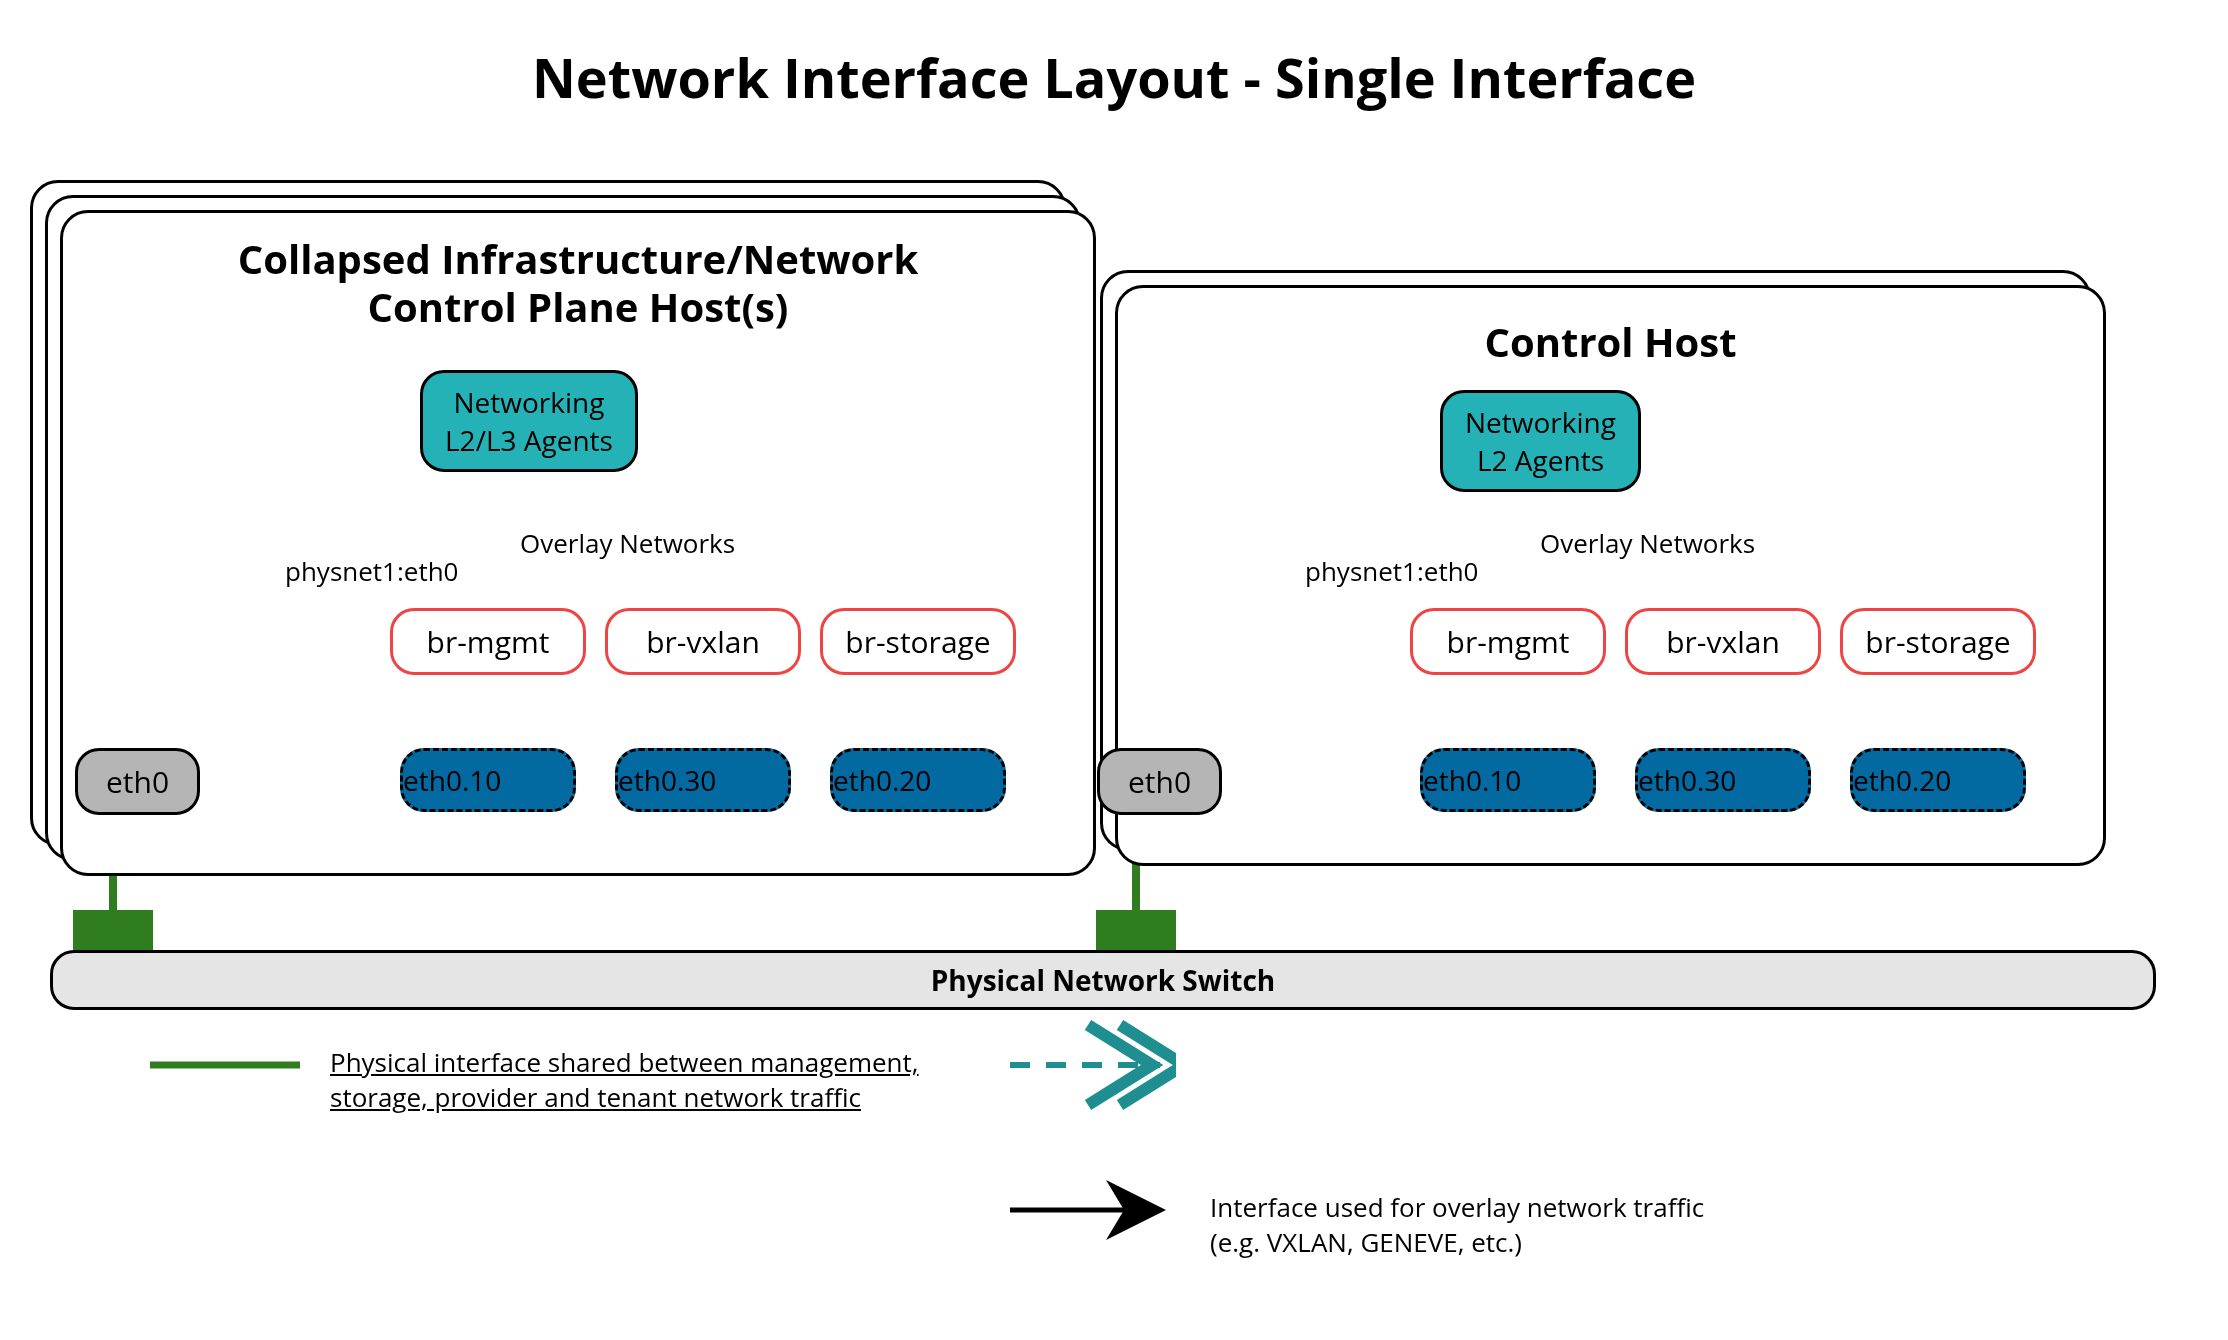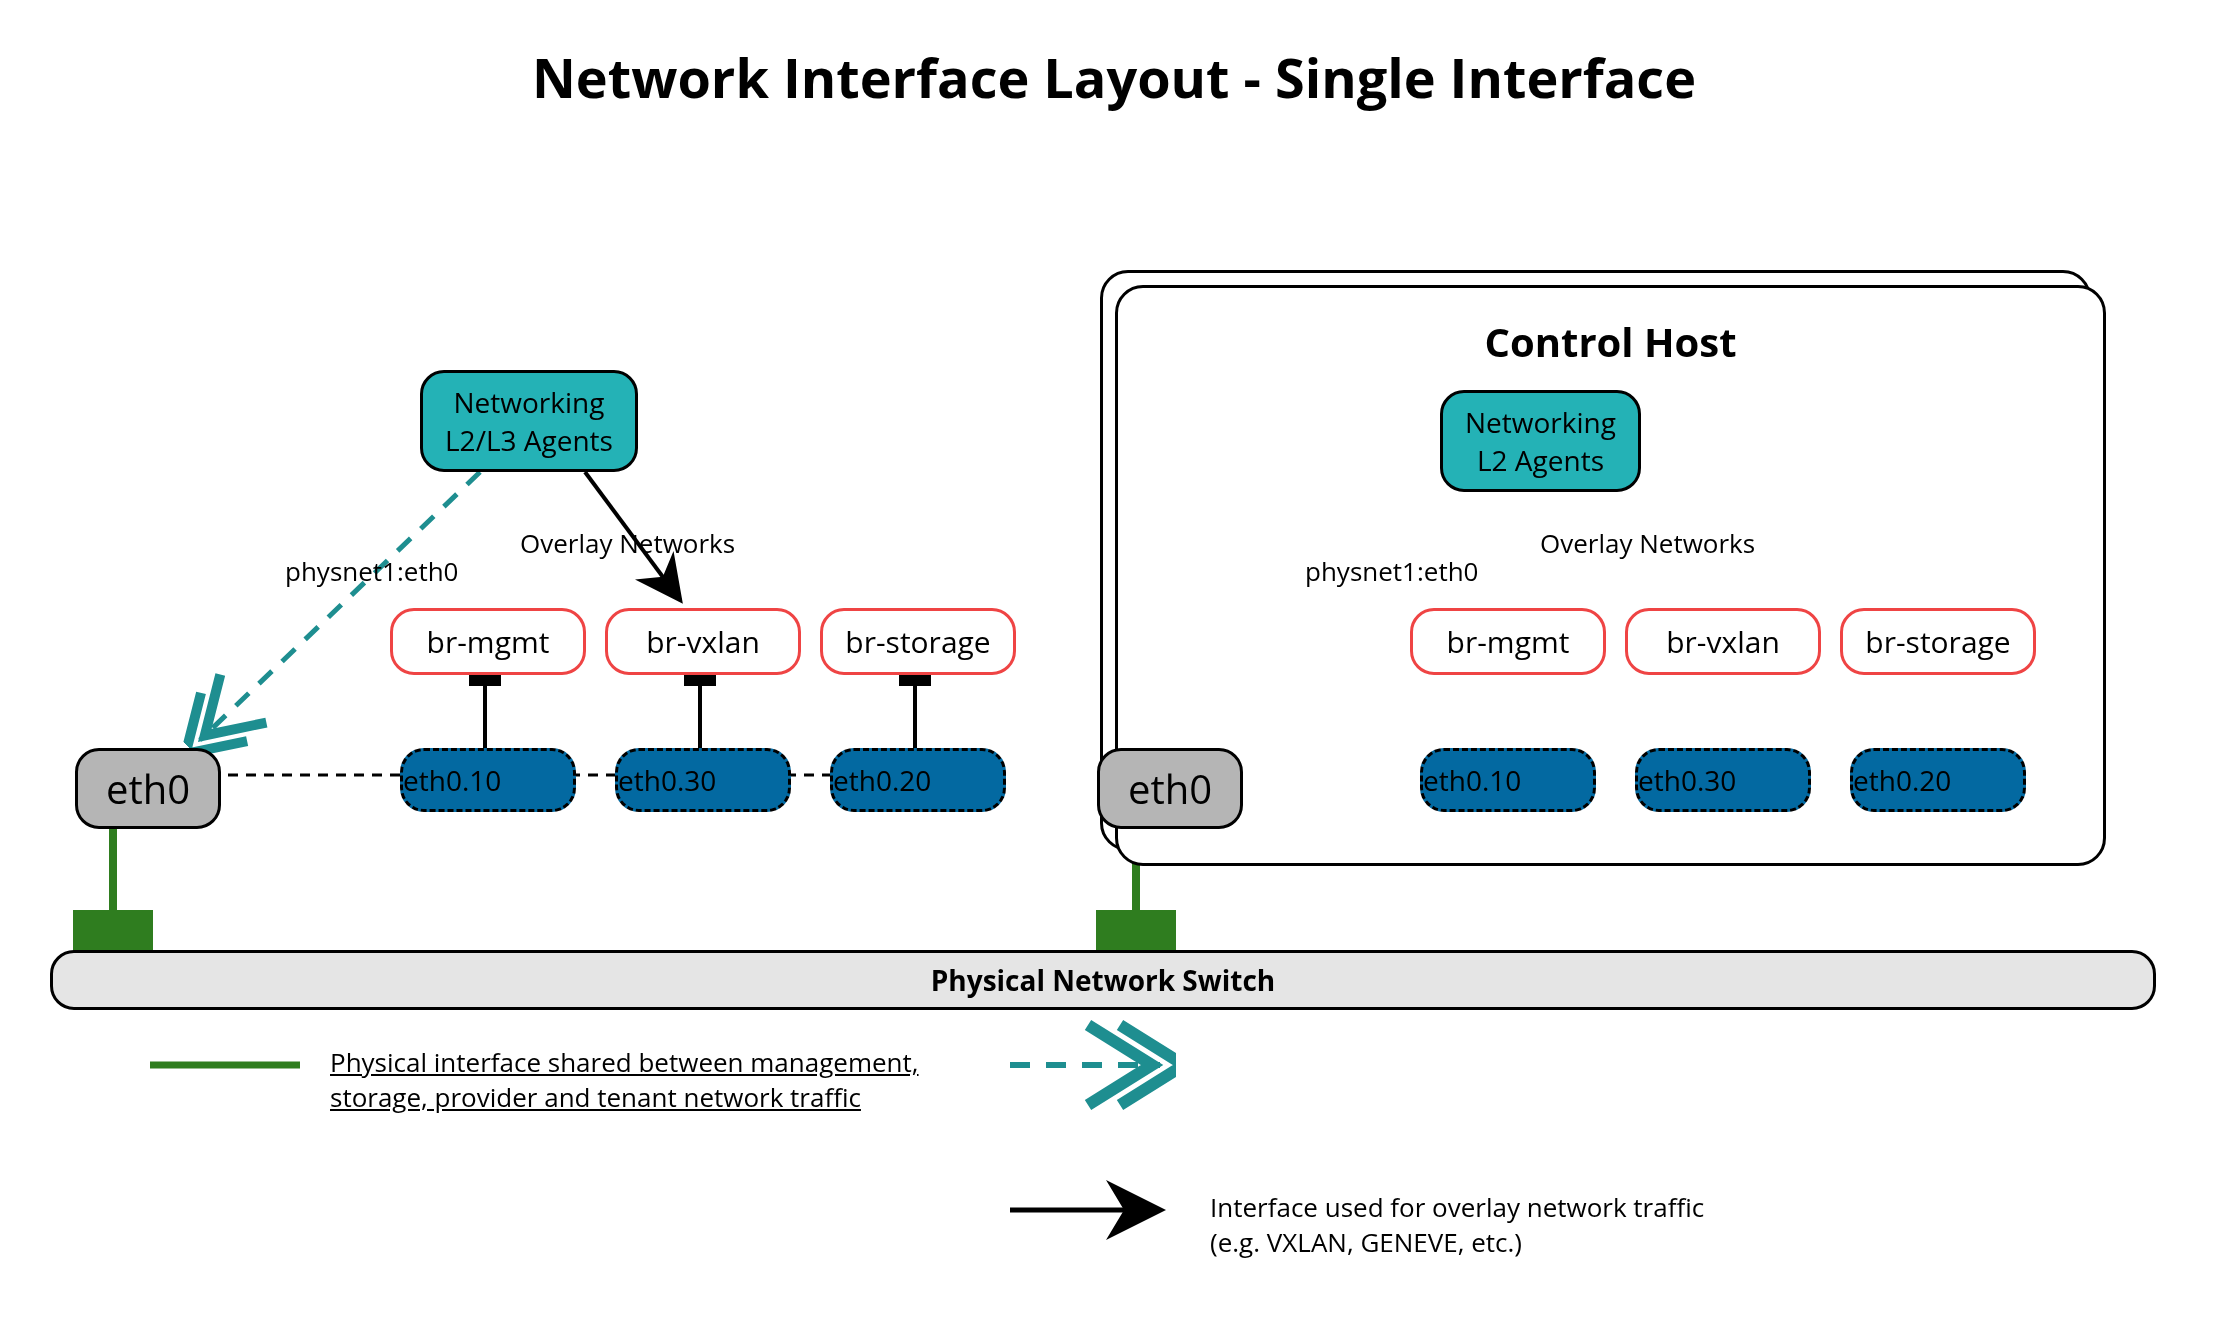--- a/index.html
+++ b/index.html
@@ -70,21 +70,21 @@
     font-size: 28px;
     padding: 10px 0;
     width: 170px;
   }
   .eth0-box {
     position: absolute;
     background: #b5b5b5;
     border: 3px solid #000;
     border-radius: 24px;
     text-align: center;
-    font-size: 40px;
+    font-size: 30px;
     padding: 10px 28px;
   }
   .label {
     position: absolute;
     font-size: 26px;
   }
   .switch-box {
     position: absolute;
     border: 3px solid #000;
     border-radius: 24px;
@@ -150,20 +150,30 @@
     <line x1="1505" y1="670" x2="1505" y2="748" stroke="#000" stroke-width="4" marker-start="url(#peg-black)"></line>
     <line x1="1720" y1="670" x2="1720" y2="748" stroke="#000" stroke-width="4" marker-start="url(#peg-black)"></line>
     <line x1="1935" y1="670" x2="1935" y2="748" stroke="#000" stroke-width="4" marker-start="url(#peg-black)"></line>
     <line x1="1136" y1="808" x2="1136" y2="950" stroke="#2f7d1f" stroke-width="8" marker-end="url(#peg-green)"></line>
 
     <line x1="150" y1="1065" x2="300" y2="1065" stroke="#2f7d1f" stroke-width="7"></line>
     <line x1="1010" y1="1065" x2="1160" y2="1065" stroke="#1e8e90" stroke-width="6" stroke-dasharray="20 16" marker-end="url(#arrow-teal-open)"></line>
     <line x1="1010" y1="1210" x2="1160" y2="1210" stroke="#000" stroke-width="5" marker-end="url(#arrow-black)"></line>
   </svg>
 
+  <div class="card-stack" style="left:30px; top:180px; width:1030px; height:660px;">
+    <div class="card" style="left:0; top:0; width:1030px; height:660px;"></div>
+    <div class="card" style="left:15px; top:15px; width:1030px; height:660px;"></div>
+    <div class="card" style="left:30px; top:30px; width:1030px; height:660px;">
+      <div class="card-title" style="top:22px;">
+        <span>Collapsed Infrastructure/Network</span><br>
+        <span>Control Plane Host(s)</span>
+      </div>
+    </div>
+  </div>
 
   <div class="agent-box" style="left:420px; top:370px;">
     <span>Networking</span><br>
     <span>L2/L3 Agents</span>
   </div>
 
   <div class="label" style="left:285px; top:553px;">physnet1:eth0</div>
   <div class="label" style="left:520px; top:525px;">Overlay Networks</div>
 
   <div class="br-box" style="left:390px; top:608px;">br-mgmt</div>

